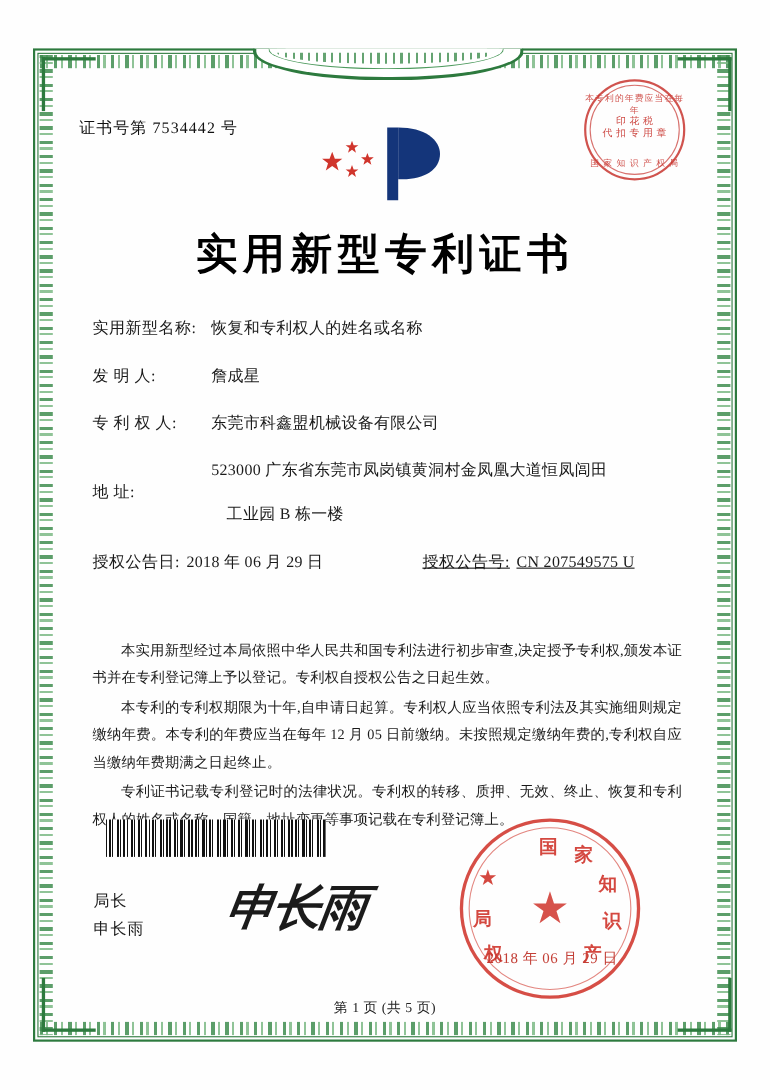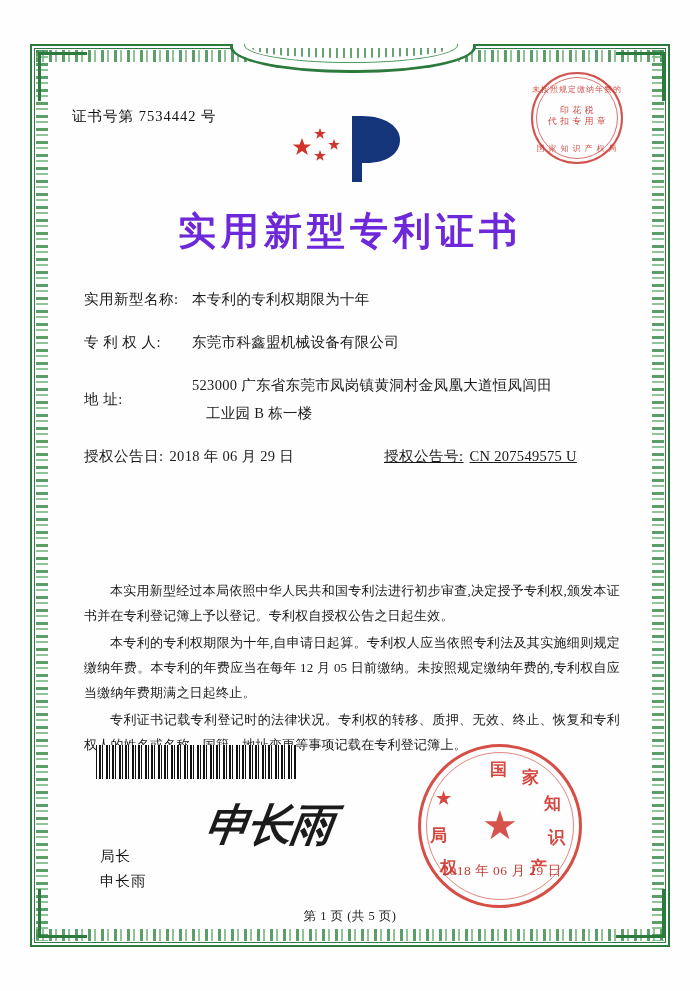--- a/index.html
+++ b/index.html
@@ -187,21 +187,21 @@
   .logo svg { display: block; }
 
   
   .doc-title {
     position: absolute;
     left: 0; right: 0; top: 206px;
     text-align: center;
     font-size: 38px;
     font-weight: bold;
     letter-spacing: 5px;
-    color: #6d28d9;
+    color: #000000;
     font-family: "Liberation Serif", "DejaVu Serif", serif;
   }
 
   
   .fields {
     position: absolute;
     left: 84px; top: 288px;
     width: 540px;
     font-size: 14.5px;
   }
@@ -216,21 +216,21 @@
     flex: 0 0 108px;
     white-space: nowrap;
     letter-spacing: 0.5px;
   }
   .field-value {
     flex: 1;
     letter-spacing: 0.3px;
   }
   .field-value .line2 {
     display: block;
-    margin-top: 6px;
+    margin-top: 18px;
     margin-left: 14px;
   }
 
   .row-two {
     display: flex;
     align-items: flex-start;
     margin-bottom: 16px;
     line-height: 22px;
   }
   .row-two .cell-left {
@@ -276,25 +276,24 @@
       repeating-linear-gradient(90deg,
         #111 0px, #111 1px, #fff 1px, #fff 3px,
         #111 3px, #111 5px, #fff 5px, #fff 6px,
         #111 6px, #111 7px, #fff 7px, #fff 10px,
         #111 10px, #111 12px, #fff 12px, #fff 13px);
   }
 
   
   .sig-block {
     position: absolute;
-    left: 100px; top: 808px;
+    left: 85px; top: 808px;
     font-size: 14.5px;
     line-height: 25px;
     letter-spacing: 1px;
-    margin-top: 36px;
   }
   .sig-handwriting {
     position: absolute;
     left: 206px; top: 796px;
     width: 170px; height: 60px;
     font-family: "Liberation Serif", "DejaVu Serif", serif;
     font-size: 44px;
     font-style: italic;
     font-weight: bold;
     color: #1b1b1b;
@@ -376,21 +375,21 @@
   <div class="corner br"></div>
   <div class="arch"></div>
   <div class="arch-inner"></div>
   <div class="arch-dots"></div>
 
   <div class="cert-no">证书号第 7534442 号</div>
 
   <div class="seal-tr">
     <div class="ring"></div>
     <div class="ring2"></div>
-    <div class="arc-top">未按照规定缴纳年费的</div>
+    <div class="arc-top">本专利的年费应当在每年</div>
     <div class="txt">
       <div>印 花 税</div>
       <div>代 扣 专 用 章</div>
     </div>
     <div class="arc-bot">国 家 知 识 产 权 局</div>
   </div>
 
   <div class="logo">
     <svg width="130" height="78" viewBox="0 0 130 78" xmlns="http://www.w3.org/2000/svg">
 
@@ -407,23 +406,27 @@
       <path d="M62,72 L82,36 L92,56 Z" fill="#d0352c" opacity="0"></path>
     </svg>
   </div>
 
   <div class="doc-title">实用新型专利证书</div>
 
   <div class="fields">
 
     <div class="field-row">
       <div class="field-label">实用新型名称:</div>
-      <div class="field-value">本专利的专利权期限为十年</div>
-    </div>
-
+      <div class="field-value">恢复和专利权人的姓名或名称</div>
+    </div>
+
+    <div class="field-row">
+      <div class="field-label">发 明 人:</div>
+      <div class="field-value">詹成星</div>
+    </div>
 
 
 
     <div class="field-row">
       <div class="field-label">专 利 权 人:</div>
       <div class="field-value">东莞市科鑫盟机械设备有限公司</div>
     </div>
 
     <div class="field-row">
       <div class="field-label">地     址:</div>

